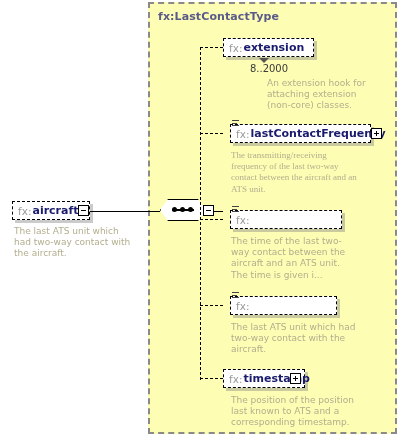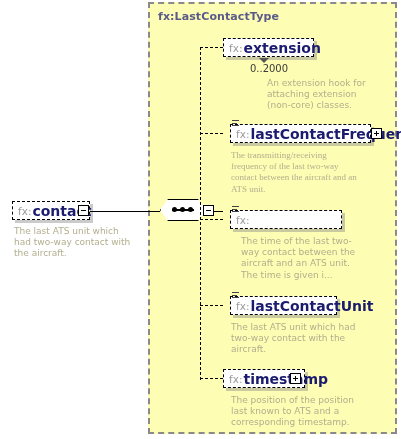--- a/index.html
+++ b/index.html
@@ -50,21 +50,21 @@
     padding: 8px 5px;
     white-space: nowrap;
     box-shadow: 3px 3px 0 0 rgba(140,140,140,0.45);
   }
   .el-prefix {
     font-size: 10.5px;
     color: #9a9a9a;
     margin-right: 1px;
   }
   .el-name {
-    font-size: 14px;
+    font-size: 11px;
     font-weight: bold;
     color: #1a1a6e;
   }
 
   
   .toggle {
     position: absolute;
     width: 11px;
     height: 11px;
     background: #ffffff;
@@ -189,21 +189,21 @@
   .seq-dots span:nth-child(3){ left: 16px; }
 </style>
 </head>
 <body>
 
 <div class="type-container"></div>
 <div class="type-title">fx:LastContactType</div>
 
 <div class="el-box" style="left:12px; top:201px; width:78px;">
   <span class="el-prefix">fx:</span>
-  <span class="el-name">contact</span>
+  <span class="el-name">aircraft</span>
 </div>
 <div class="toggle" style="left:78px; top:205px;"></div>
 <div class="desc" style="left:14px; top:226px; width:122px;">The last ATS unit which had two-way contact with the aircraft.</div>
 
 <div class="line" style="left:90px; top:210.5px; width:70px; height:1.5px;"></div>
 
 <div class="seq-node">
   <div class="seq-shape"></div>
   <div class="seq-dots">
     <span></span>
@@ -216,21 +216,21 @@
 <div class="line" style="left:214px; top:210.5px; width:9px; height:1.5px;"></div>
 
 <div class="dashed-v" style="left:200px; top:47px; height:333px;"></div>
 
 <div class="dashed-h" style="left:200px; top:47px; width:23px;"></div>
 <div class="el-box" style="left:223px; top:38px; width:91px;">
   <span class="el-prefix">fx:</span>
   <span class="el-name">extension</span>
 </div>
 <div class="chevron" style="left:259px; top:58px;"></div>
-<div class="cardinality" style="left:231px; top:63px; width:76px;">0..2000</div>
+<div class="cardinality" style="left:231px; top:63px; width:76px;">8..2000</div>
 <div class="desc" style="left:231px; top:78px; width:108px;margin-left:36px;">An extension hook for attaching extension (non-core) classes.</div>
 
 <div class="dashed-h" style="left:200px; top:133px; width:23px;"></div>
 <div class="el-box" style="left:230px; top:124px; width:141px;">
   <span class="el-prefix">fx:</span>
   <span class="el-name">lastContactFrequency</span>
 </div>
 <div class="doc-marker" style="left:232px; top:120px;">
     <i></i>
     <i></i>
@@ -241,26 +241,25 @@
 
 <div class="dashed-h" style="left:200px; top:219px; width:23px;"></div>
 <div class="el-box" style="left:230px; top:210px; width:112px;">
   <span class="el-prefix">fx:</span>
 </div>
 <div class="doc-marker" style="left:232px; top:206px;">
     <i></i>
     <i></i>
     <i></i>
   </div>
-<div class="desc" style="left:241px; top:236px; width:120px;">The time of the last two-way contact between the aircraft and an ATS unit. The time is given i...</div>
+<div class="desc" style="left:231px; top:236px; width:120px;">The time of the last two-way contact between the aircraft and an ATS unit. The time is given i...</div>
 
 <div class="dashed-h" style="left:200px; top:305px; width:23px;"></div>
 <div class="el-box" style="left:230px; top:296px; width:107px;">
   <span class="el-prefix">fx:</span>
-  <span class="el-name">lastContactUnit</span>
 </div>
 <div class="doc-marker" style="left:232px; top:292px;">
     <i></i>
     <i></i>
     <i></i>
   </div>
 <div class="desc" style="left:231px; top:322px; width:132px;">The last ATS unit which had two-way contact with the aircraft.</div>
 
 <div class="dashed-h" style="left:200px; top:378px; width:23px;"></div>
 <div class="el-box" style="left:223px; top:369px; width:82px;">

